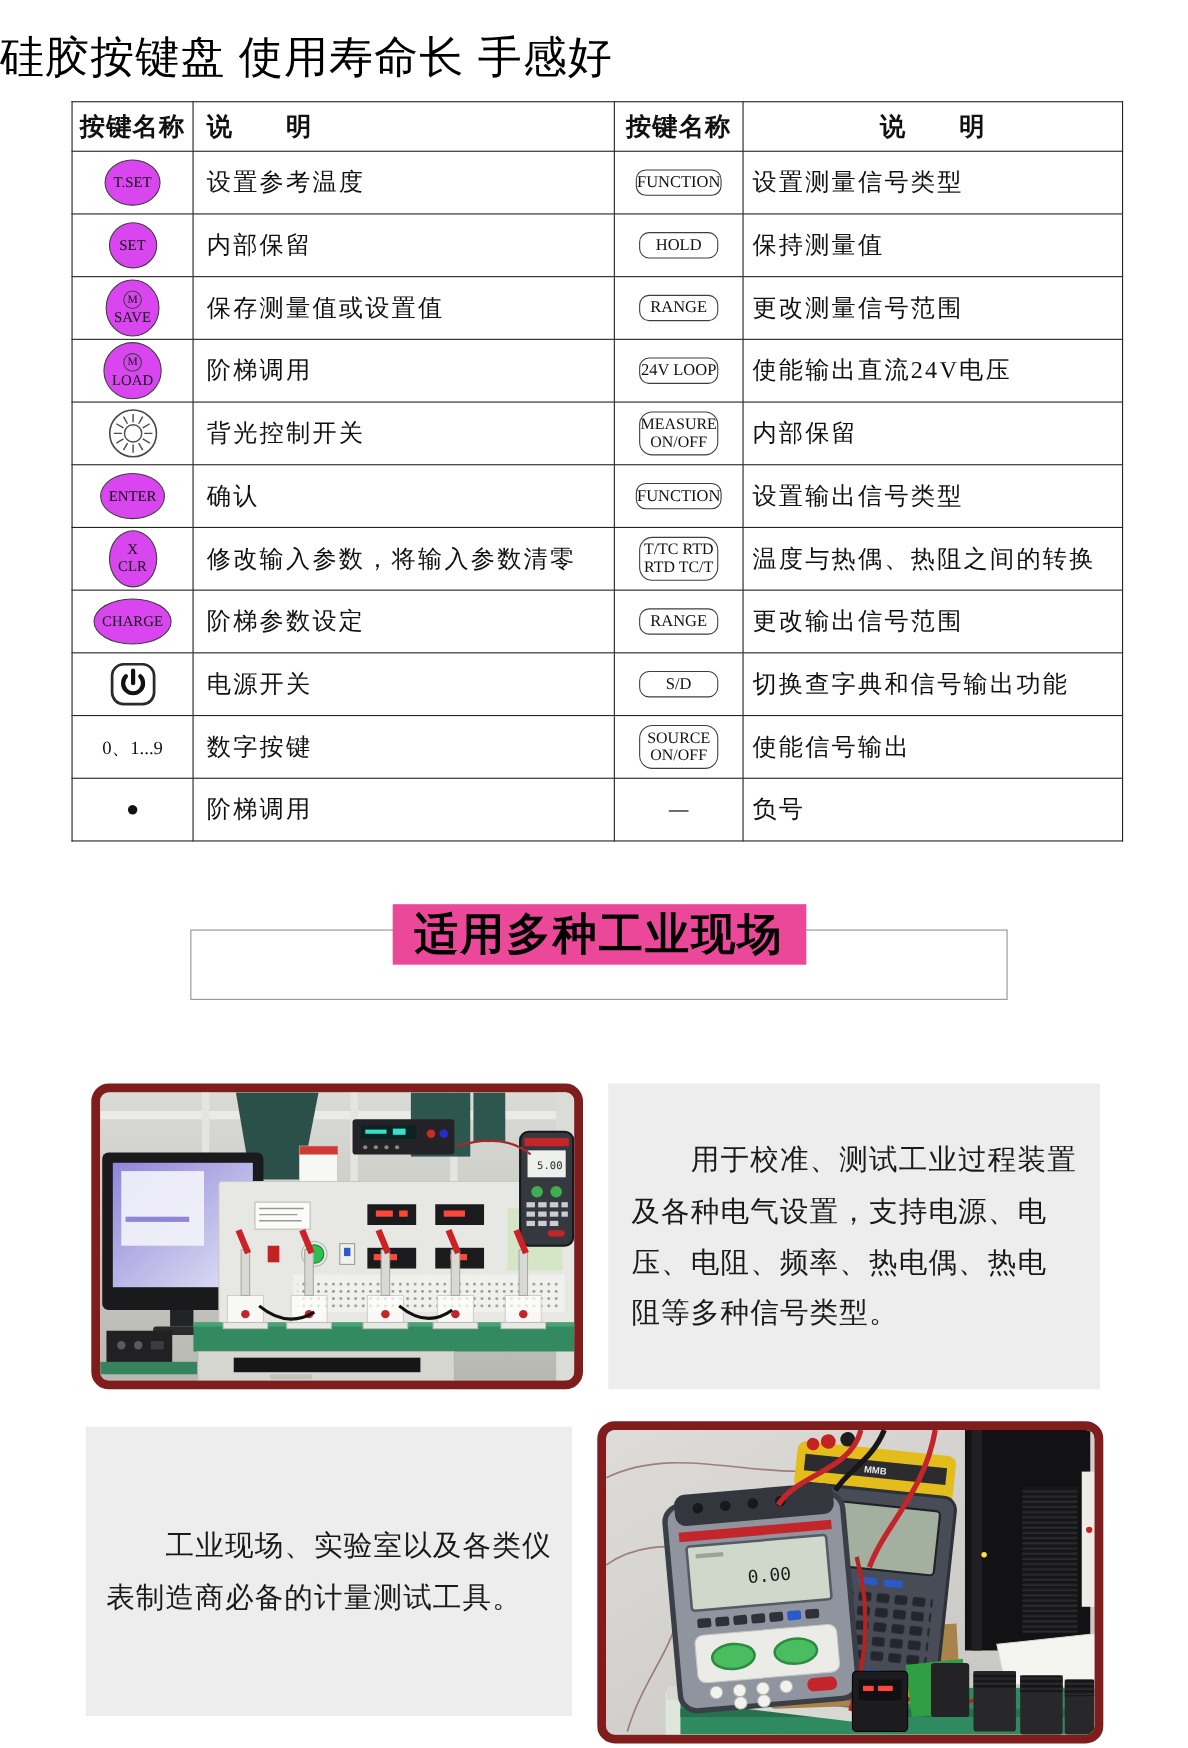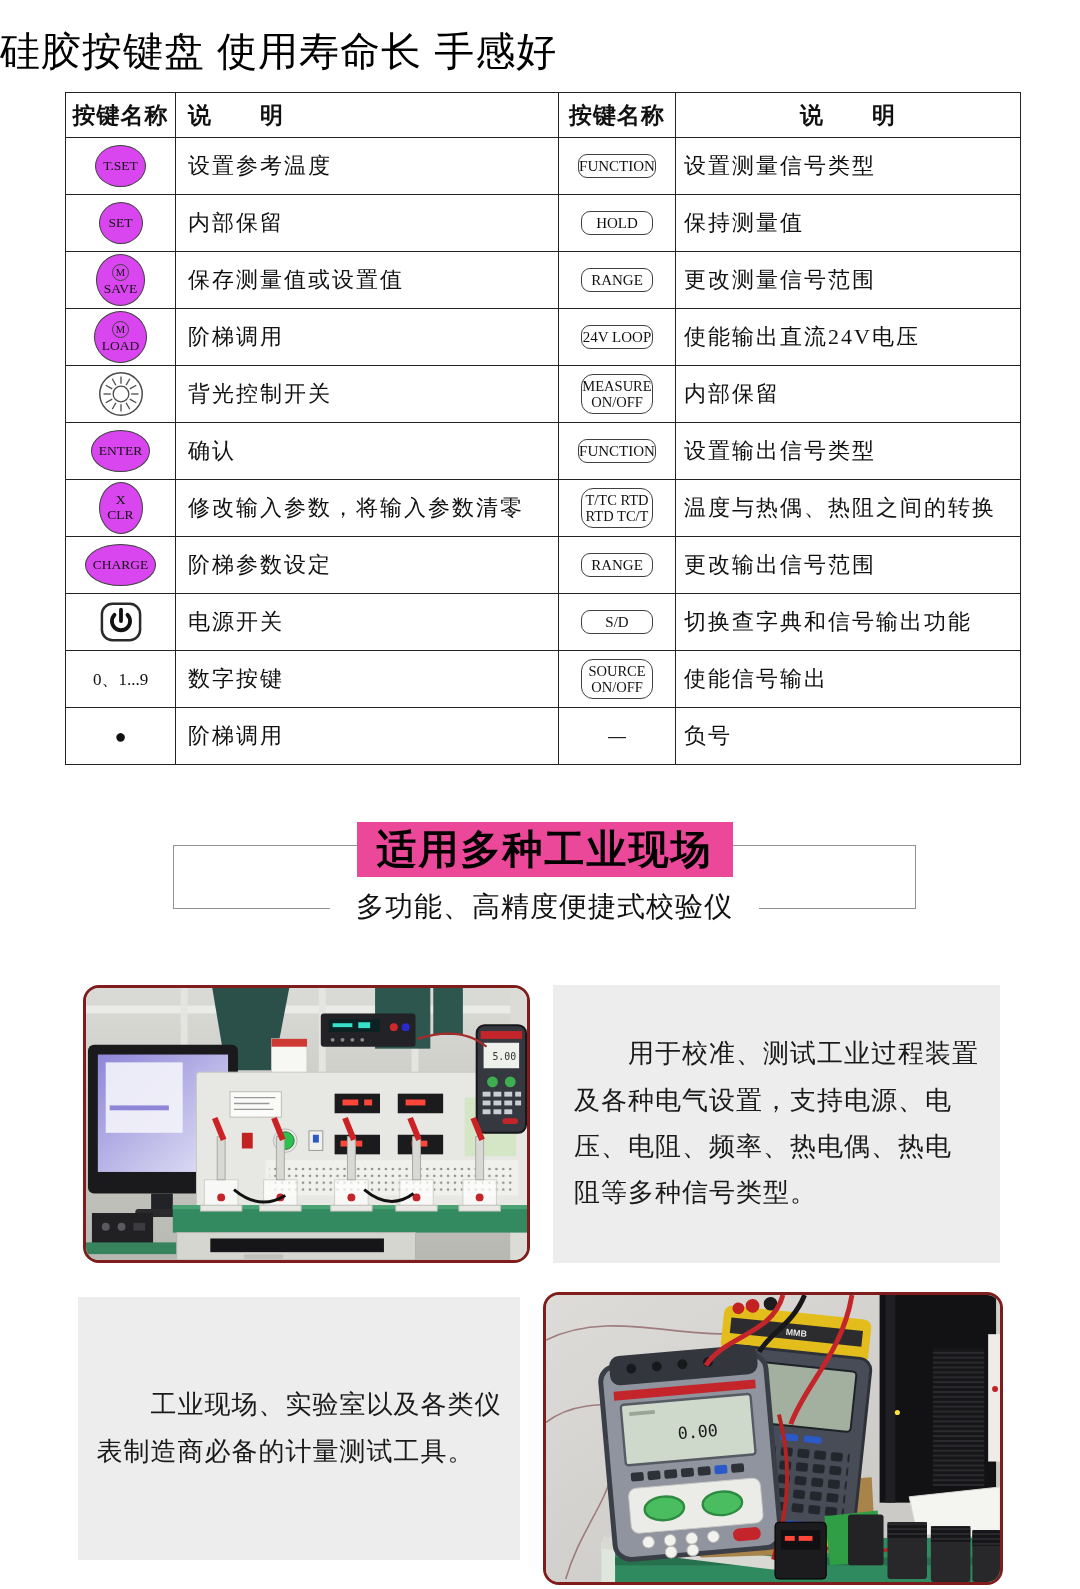--- a/index.html
+++ b/index.html
@@ -48,30 +48,30 @@
   .sec2-box{position:absolute;left:173px;top:845px;width:741px;height:62px;
     border:1px solid #929292;}
   .sec2-title{position:absolute;top:-24px;left:0;width:100%;text-align:center;}
   .sec2-title span{display:inline-block;background:#ec4899;padding:0 20px;
     font-size:40px;font-weight:bold;letter-spacing:2px;color:#000;}
   .sec2-sub{position:absolute;bottom:-18px;left:0;width:100%;text-align:center;}
   .sec2-sub span{display:inline-block;background:#fff;padding:0 26px;
     font-size:28px;letter-spacing:1px;color:#111;}
 
   
-  .photo-frame{position:absolute;border:3px solid #7f1d1d;border-radius:16px;
+  .photo-frame{position:absolute;border:8px solid #7f1d1d;border-radius:16px;
     overflow:hidden;background:#cfcfcb;box-sizing:border-box;}
   #photo1{left:83px;top:985px;width:447px;height:278px;}
   #photo2{left:543px;top:1292px;width:460px;height:293px;}
   .gray-panel{position:absolute;background:#ededed;display:flex;align-items:center;
     justify-content:center;box-sizing:border-box;}
   #panel1{left:553px;top:985px;width:447px;height:278px;}
   #panel2{left:78px;top:1297px;width:442px;height:263px;}
   .panel-text{font-size:26px;line-height:1.78;letter-spacing:1px;color:#1a1a1a;
-    font-family:Liberation Serif, serif;}
+    font-family:Liberation Sans, sans-serif;}
   .photo-frame svg{display:block;width:100%;height:100%;}
   text.lcd{font-family:"DejaVu Sans Mono",monospace;}
 </style>
 </head>
 <body>
 
 <div class="page">
 
   <div class="main-title">硅胶按键盘 使用寿命长 手感好</div>
 
@@ -217,23 +217,20 @@
       <td class="c2">阶梯调用</td>
       <td class="c3"><span class="key-dash">—</span></td>
       <td class="c4">负号</td>
     </tr>
       </tbody>
   </table>
 
   <div class="sec2-box">
     <div class="sec2-title">
       <span>适用多种工业现场</span>
-    </div>
-    <div class="sec2-sub">
-      <span>多功能、高精度便捷式校验仪</span>
     </div>
   </div>
 
   <div class="photo-frame" id="photo1">
     <svg viewBox="0 0 447 278" preserveAspectRatio="none">
       <defs>
         <linearGradient id="bg1" x1="0" y1="0" x2="0" y2="1">
           <stop offset="0" stop-color="#dadad6"></stop>
             <stop offset="0.45" stop-color="#cbcbc6"></stop>
             <stop offset="1" stop-color="#b8b8b3"></stop>

